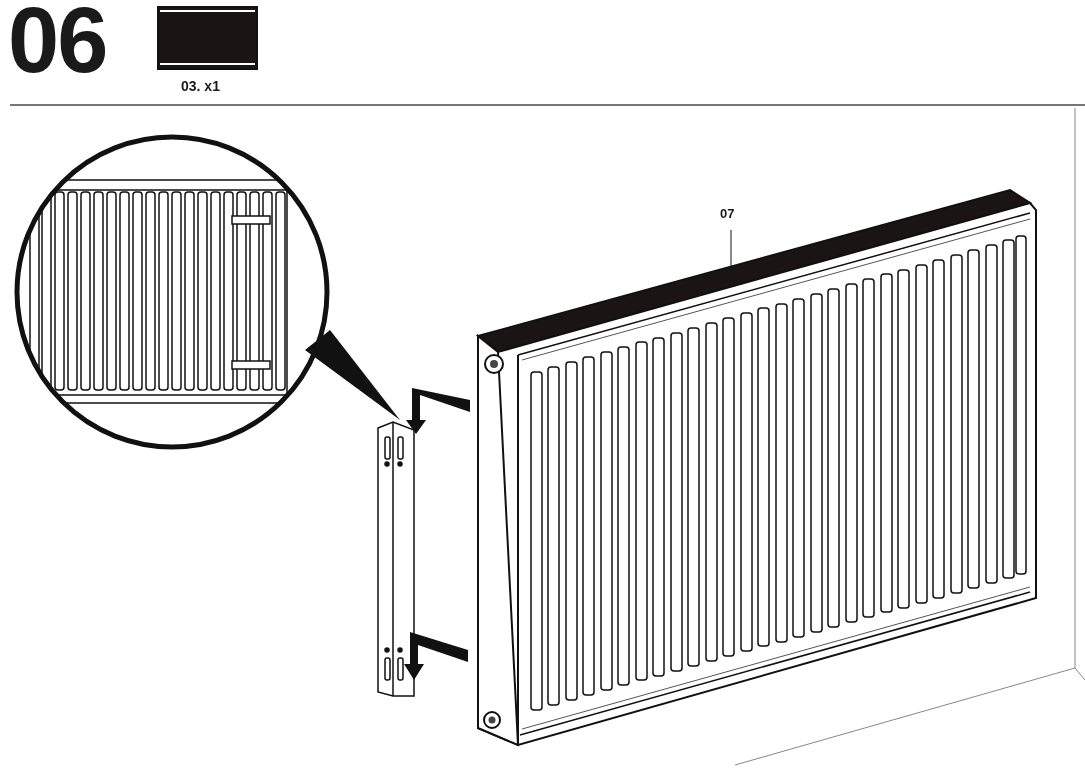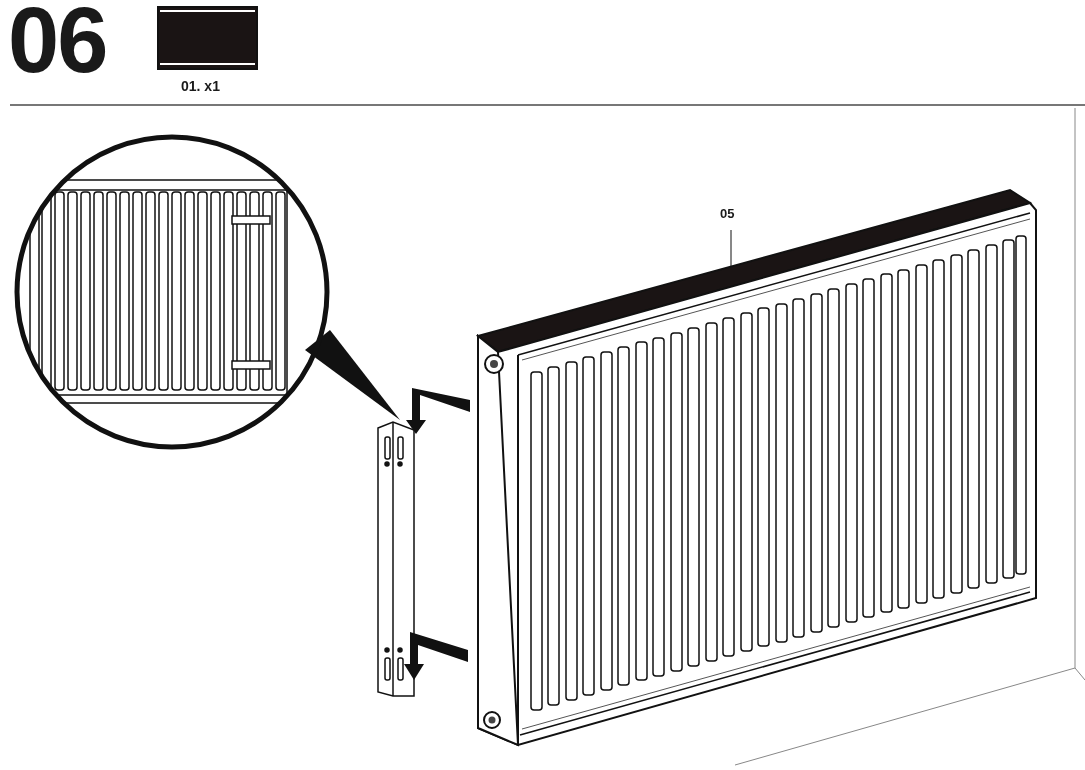--- a/index.html
+++ b/index.html
@@ -11,21 +11,21 @@
   .part-caption{position:absolute;left:181px;top:78px;font-size:14px;font-weight:bold;}
   .divider{position:absolute;left:10px;top:104px;width:1075px;height:2px;background:#777;}
   .illustration{position:absolute;left:0;top:108px;width:1085px;height:662px;}
   .callout-label{position:absolute;left:720px;top:206px;font-size:13px;font-weight:bold;}
 </style>
 </head>
 <body>
 
 <div class="step-number">06</div>
 <div class="part-thumb"></div>
-<div class="part-caption">01. x1</div>
+<div class="part-caption">03. x1</div>
 <div class="divider"></div>
 
 <svg class="illustration" viewBox="0 108 1085 662" xmlns="http://www.w3.org/2000/svg">
 
   <g stroke="#888" stroke-width="1" fill="none">
     <line x1="1075" y1="108" x2="1075" y2="668"></line>
     <line x1="1075" y1="668" x2="735" y2="765"></line>
     <line x1="1075" y1="668" x2="1085" y2="680"></line>
   </g>
 
@@ -135,13 +135,13 @@
         <rect x="42" y="192" width="9" height="198" rx="3"></rect>
         <rect x="232" y="216" width="38" height="8" fill="#fff"></rect>
         <rect x="232" y="361" width="38" height="8" fill="#fff"></rect>
       </g>
       <line x1="287" y1="180" x2="287" y2="403" stroke="#111" stroke-width="1.5"></line>
     </g>
     <circle cx="172" cy="292" r="155" fill="none" stroke="#111" stroke-width="5"></circle>
   </g>
 </svg>
 
-<div class="callout-label">05</div>
+<div class="callout-label">07</div>
 
 </body></html>

